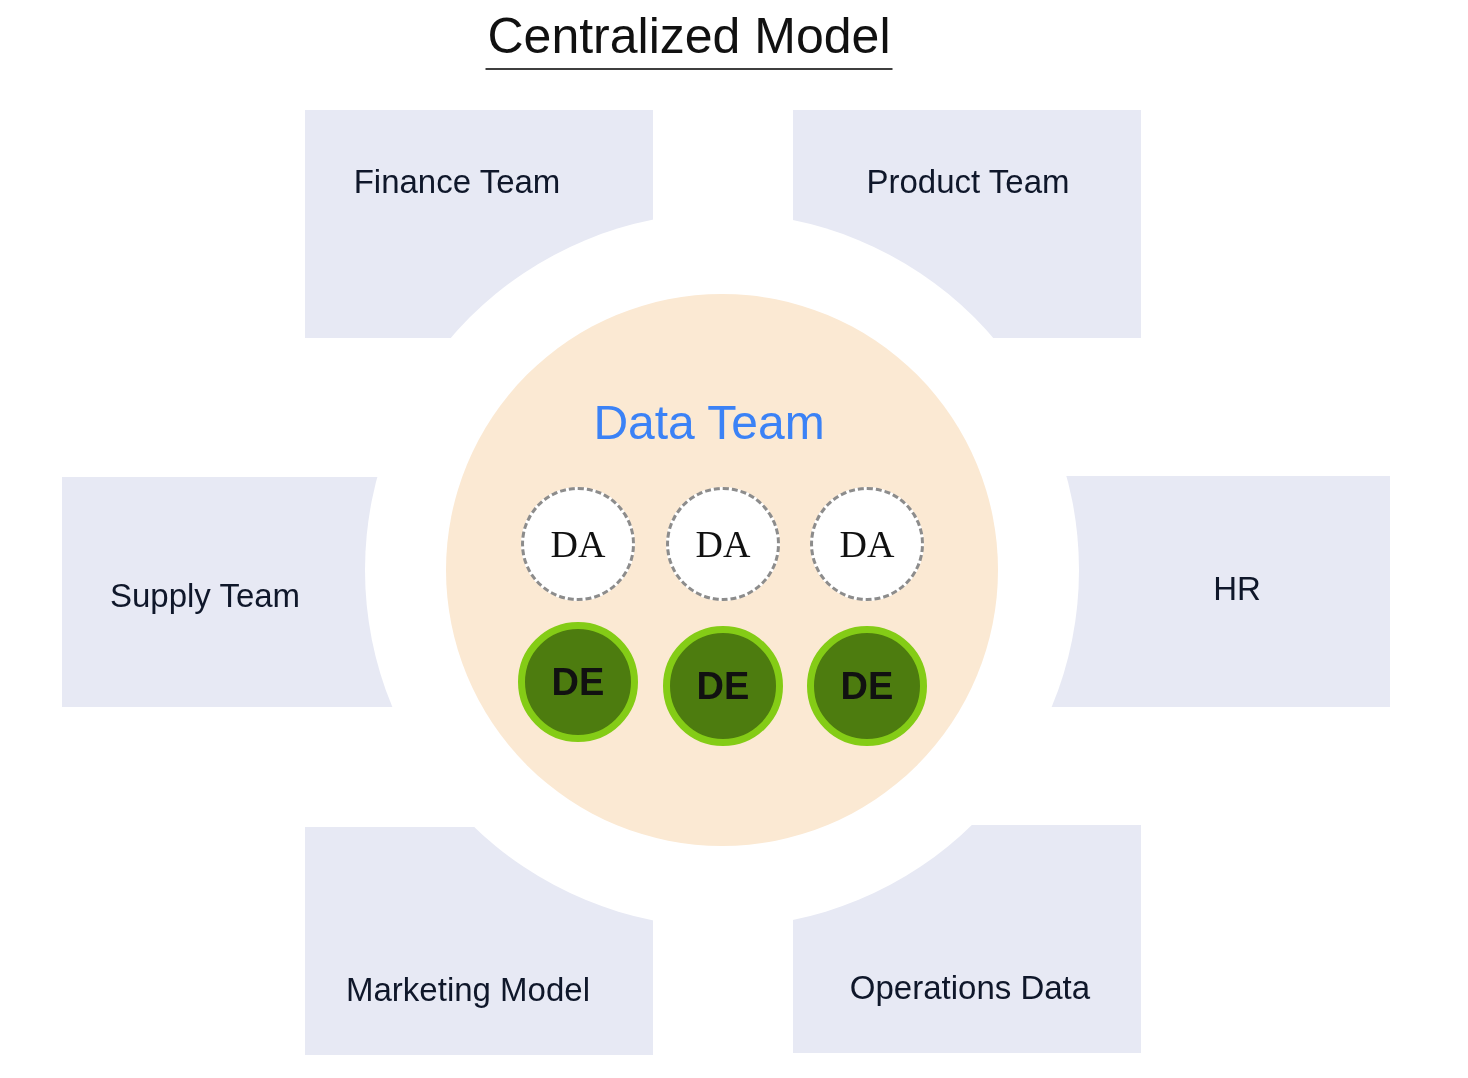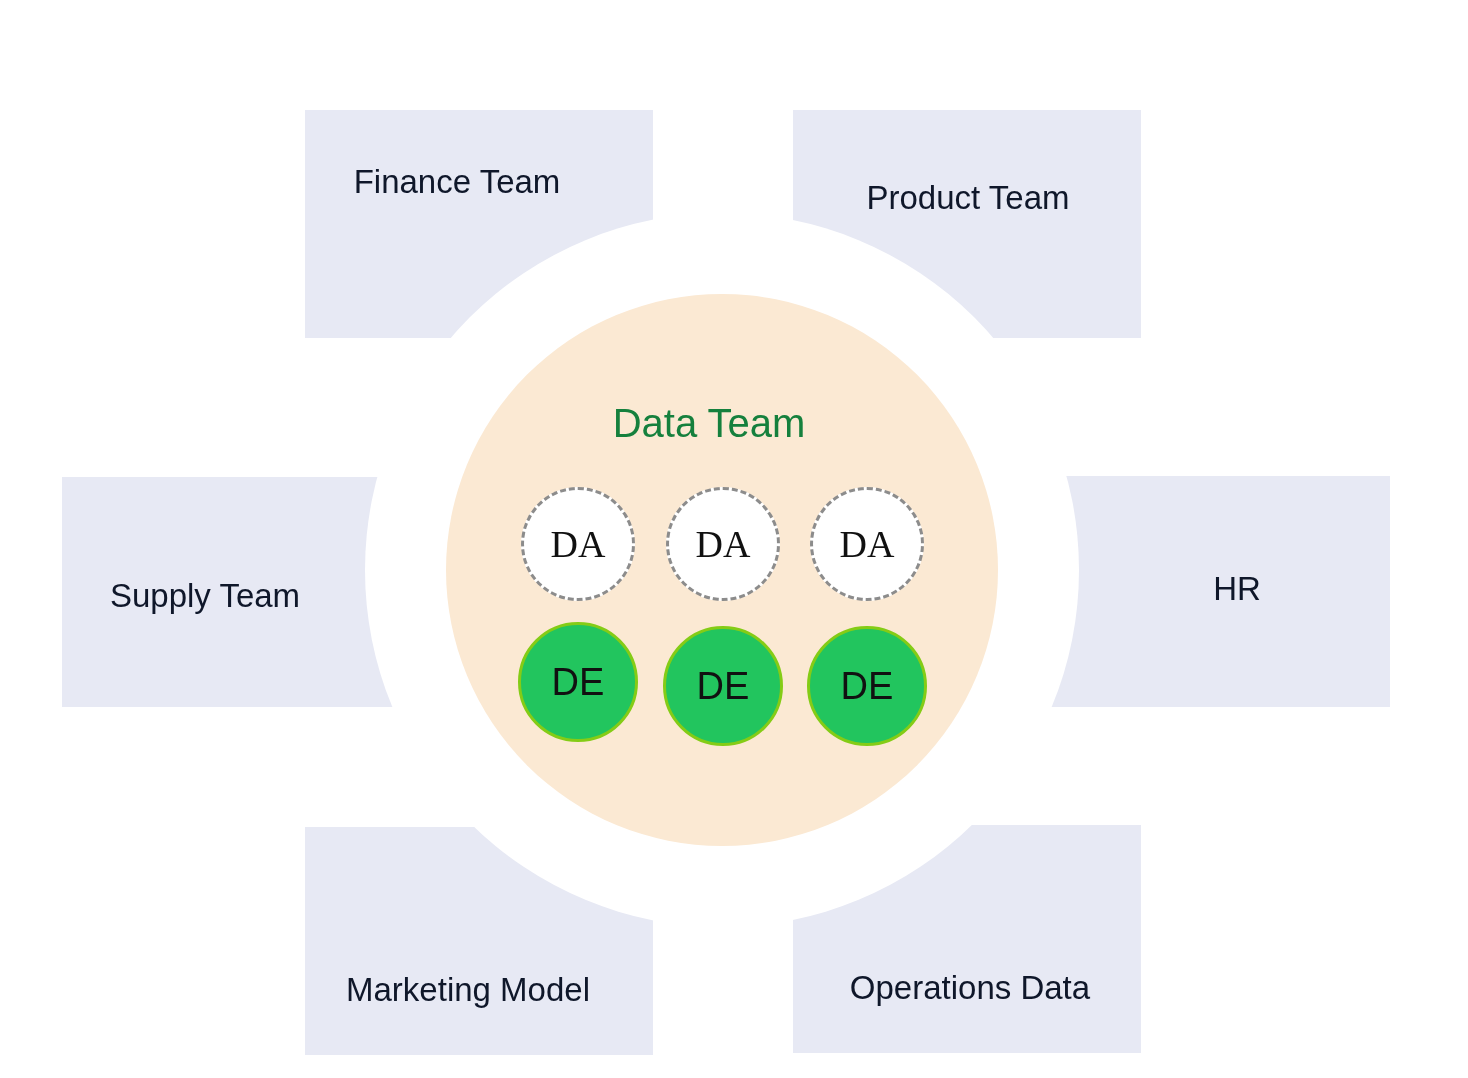--- a/index.html
+++ b/index.html
@@ -49,21 +49,21 @@
   .team-label {
     position: absolute;
     transform: translate(-50%, -50%);
     font-size: 33px;
     line-height: 1;
     white-space: nowrap;
     color: #0f172a;
     z-index: 5;
   }
   .lbl-finance    { left: 457px;  top: 181px; }
-  .lbl-product    { left: 968px;  top: 181px; margin-top: 16px; }
+  .lbl-product    { left: 968px;  top: 181px; }
   .lbl-supply     { left: 205px;  top: 595px; }
   .lbl-hr         { left: 1237px; top: 588px; text-align: right; }
   .lbl-marketing  { left: 468px;  top: 989px; }
   .lbl-operations { left: 970px;  top: 987px; }
 
   
   .ring {
     position: absolute;
     left: 365px;
     top: 213px;
@@ -81,24 +81,24 @@
     height: 552px;
     border-radius: 50%;
     background: #fbe9d3;
     z-index: 3;
   }
   .hub-label {
     position: absolute;
     left: 709px;
     top: 423px;
     transform: translate(-50%, -50%);
-    font-size: 40px;
+    font-size: 48px;
     line-height: 1;
     white-space: nowrap;
-    color: #15803d;
+    color: #3b82f6;
     z-index: 4;
     text-align: center;
   }
 
   
   .person {
     position: absolute;
     border-radius: 50%;
     display: flex;
     align-items: center;
@@ -111,35 +111,37 @@
   .analyst {
     width: 114px;
     height: 114px;
     background: #ffffff;
     border: 3px dashed #8c8c8c;
     font-family: Liberation Serif, serif;
   }
   .engineer {
     width: 120px;
     height: 120px;
-    background: #22c55e;
-    border: 3px solid #84cc16;
+    background: #4d7c0f;
+    border: 7px solid #84cc16;
+    font-weight: bold;
   }
   .da1 { left: 521px; top: 487px; }
   .da2 { left: 666px; top: 487px; }
   .da3 { left: 810px; top: 487px; }
   .de1 { left: 518px; top: 622px; }
   .de2 { left: 663px; top: 626px; }
   .de3 { left: 807px; top: 626px; }
 </style>
 </head>
 <body>
 
 <div class="canvas">
 
+  <h1 class="title">Centralized Model</h1>
 
   <div class="team-box box-finance"></div>
   <div class="team-box box-product"></div>
   <div class="team-box box-supply"></div>
   <div class="team-box box-hr"></div>
   <div class="team-box box-marketing"></div>
   <div class="team-box box-operations"></div>
 
   <div class="ring"></div>
 

